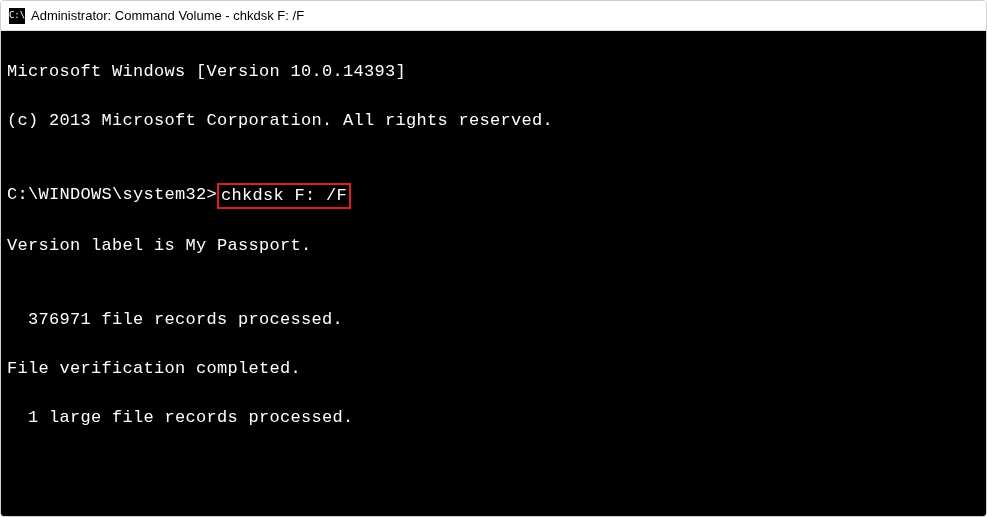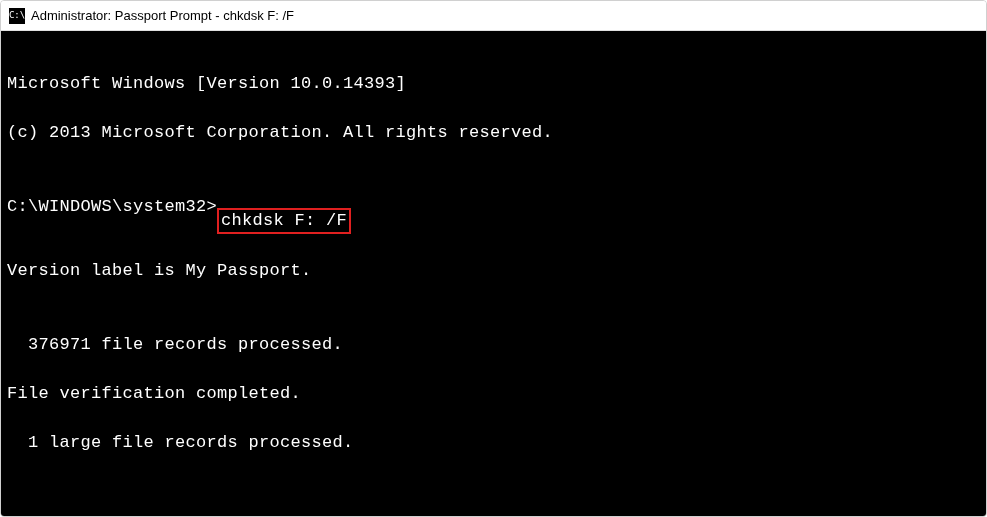--- a/index.html
+++ b/index.html
@@ -44,50 +44,49 @@
       background: #000000;
       color: #ffffff;
       font-size: 9px;
       font-family: Consolas, monospace;
       line-height: 1;
     }
     .terminal {
       flex: 1;
       background: #000000;
       color: #ffffff;
-      padding: 16px 6px;
+      padding: 4px 6px;
       font-size: 17px;
       line-height: 1.45;
       white-space: pre;
       overflow: hidden;
       letter-spacing: 0.3px;
     }
     .terminal-line {
       display: block;
     }
     .prompt-line {
       display: flex;
     }
     .highlighted-command {
       border: 2px solid #e02020;
       padding: 0 2px;
       display: inline-block;
       line-height: 1.3;
-      margin-top: 13px;
     }
   </style>
 </head>
 <body>
 
 <div class="window">
   <div class="titlebar">
     <div class="titlebar-icon">
       <span>C:\</span>
     </div>
-    <span> Administrator: Passport Prompt - chkdsk F: /F</span>
+    <span> Administrator: Command Volume - chkdsk F: /F</span>
   </div>
   <div class="terminal">
 <span class="terminal-line">Microsoft Windows [Version 10.0.14393]</span>
 <span class="terminal-line">(c) 2013 Microsoft Corporation. All rights reserved.</span>
 <span class="terminal-line"></span>
 <span class="prompt-line"><span>C:\WINDOWS\system32&gt;</span><span class="highlighted-command">chkdsk F: /F</span></span>
 <span class="terminal-line">Version label is My Passport.</span>
 <span class="terminal-line"></span>
 <span class="terminal-line">  376971 file records processed.</span>
 <span class="terminal-line">File verification completed.</span>

